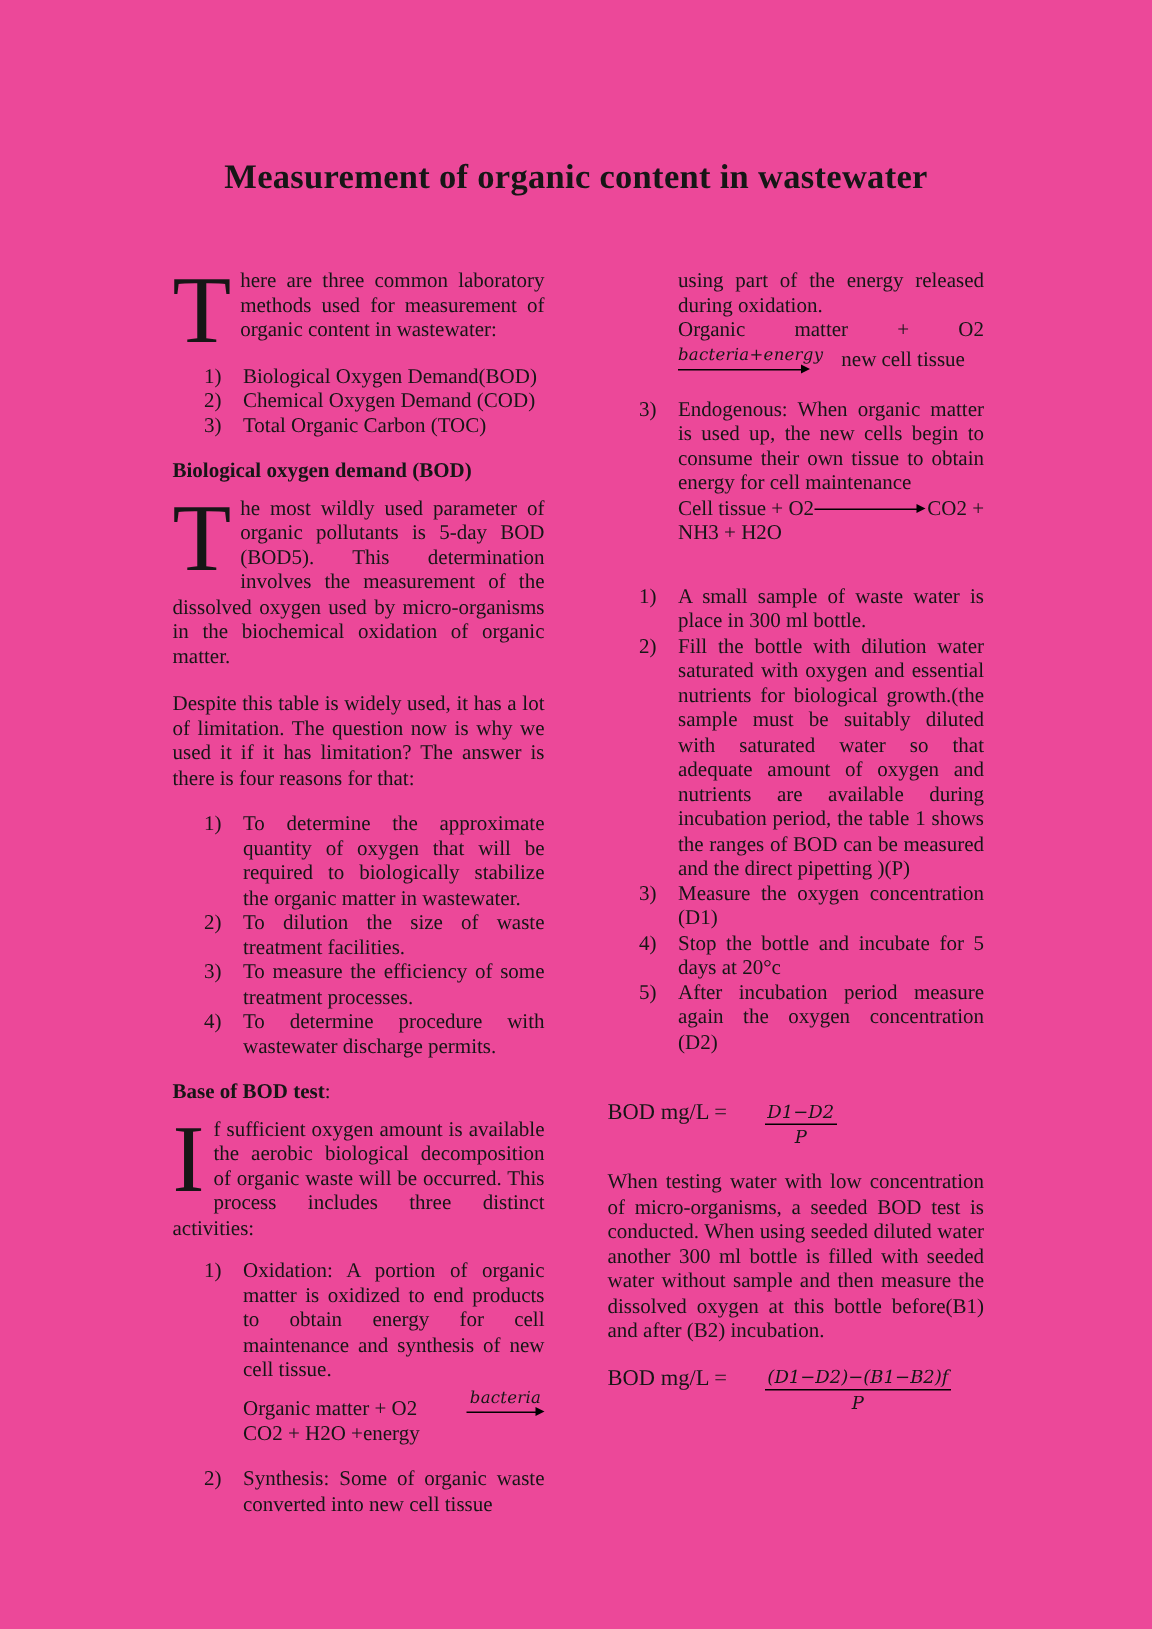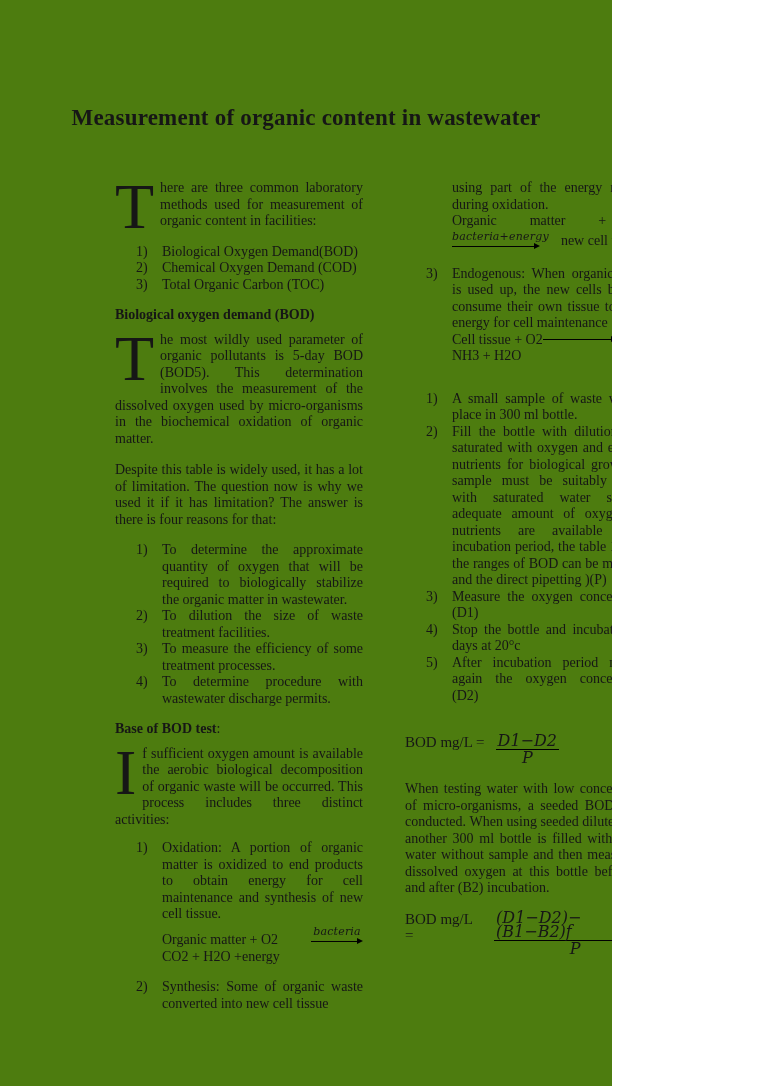--- a/index.html
+++ b/index.html
@@ -1,17 +1,17 @@
 <!DOCTYPE html>
 <html><head>
 <meta charset="utf-8">
 <style>
   html,body { margin:0; padding:0; background:#ffffff; }
   .page {
-    position:relative; width:612px; height:1086px; background:#4d7c0f;
+    position:relative; width:768px; height:1086px; background:#ec4899;
     font-family:"Liberation Serif","DejaVu Serif",serif;
     font-size:14px; line-height:16.5px; color:#161616; overflow:hidden;
   }
   .title {
     position:absolute; top:88px; left:0; width:100%; text-align:center;
     font-weight:700; font-size:23px; line-height:30px; letter-spacing:.2px;
   }
   .col { position:absolute; top:180px; text-align:justify; }
   .col-left  { left:115px; width:248px; }
   .col-right { left:405px; width:251px; }
@@ -39,36 +39,36 @@
   .arrow::after  { content:""; position:absolute; right:0; top:.5px; width:0; height:0;
                    border-left:6px solid #000; border-top:3.5px solid transparent; border-bottom:3.5px solid transparent; }
   .arrow-wide { width:88px; }
   .arrow-mid  { width:74px; }
   .justify-full { text-align:justify; text-align-last:justify; }
   .eq2-row { display:flex; align-items:center; gap:12px; }
   .eq3-row { display:flex; align-items:center; justify-content:space-between; }
   
   .formula { display:flex; text-align:left; font-size:15px; }
   .frac {
-    display:inline-flex; flex-direction:column; align-items:center; margin-left:11px;
-    font-family:"DejaVu Serif",serif; font-style:italic; font-size:16px; line-height:14px;
+    display:inline-flex; flex-direction:column; align-items:center; margin-left:25px;
+    font-family:"DejaVu Serif",serif; font-style:italic; font-size:12px; line-height:14px;
   }
   .frac .fnum { border-bottom:1px solid #000; padding:0 2px 1px; }
   .frac .fden { padding-top:1px; }
 </style>
 </head>
 <body>
 
 <div class="page">
 
   <h1 class="title">Measurement of organic content in wastewater</h1>
 
   <div class="col col-left">
 
-    <p class="mb14"><span class="dropcap">T</span><span>here are three common laboratory methods used for measurement of organic content in facilities:</span></p>
+    <p class="mb14"><span class="dropcap">T</span><span>here are three common laboratory methods used for measurement of organic content in wastewater:</span></p>
 
     <div class="mb14">
       <div class="li"><span class="num">1)</span><span>Biological Oxygen Demand(BOD)</span></div>
       <div class="li"><span class="num">2)</span><span>Chemical Oxygen Demand (COD)</span></div>
       <div class="li"><span class="num">3)</span><span>Total Organic Carbon (TOC)</span></div>
     </div>
 
     <p class="heading mb8"><span>Biological oxygen demand (BOD)</span><span class="suffix"></span></p>
 
     <p class="mb15"><span class="dropcap">T</span><span>he most wildly used parameter of organic pollutants is 5-day BOD (BOD5). This determination involves the measurement of the dissolved oxygen used by micro-organisms in the biochemical oxidation of organic matter.</span></p>

